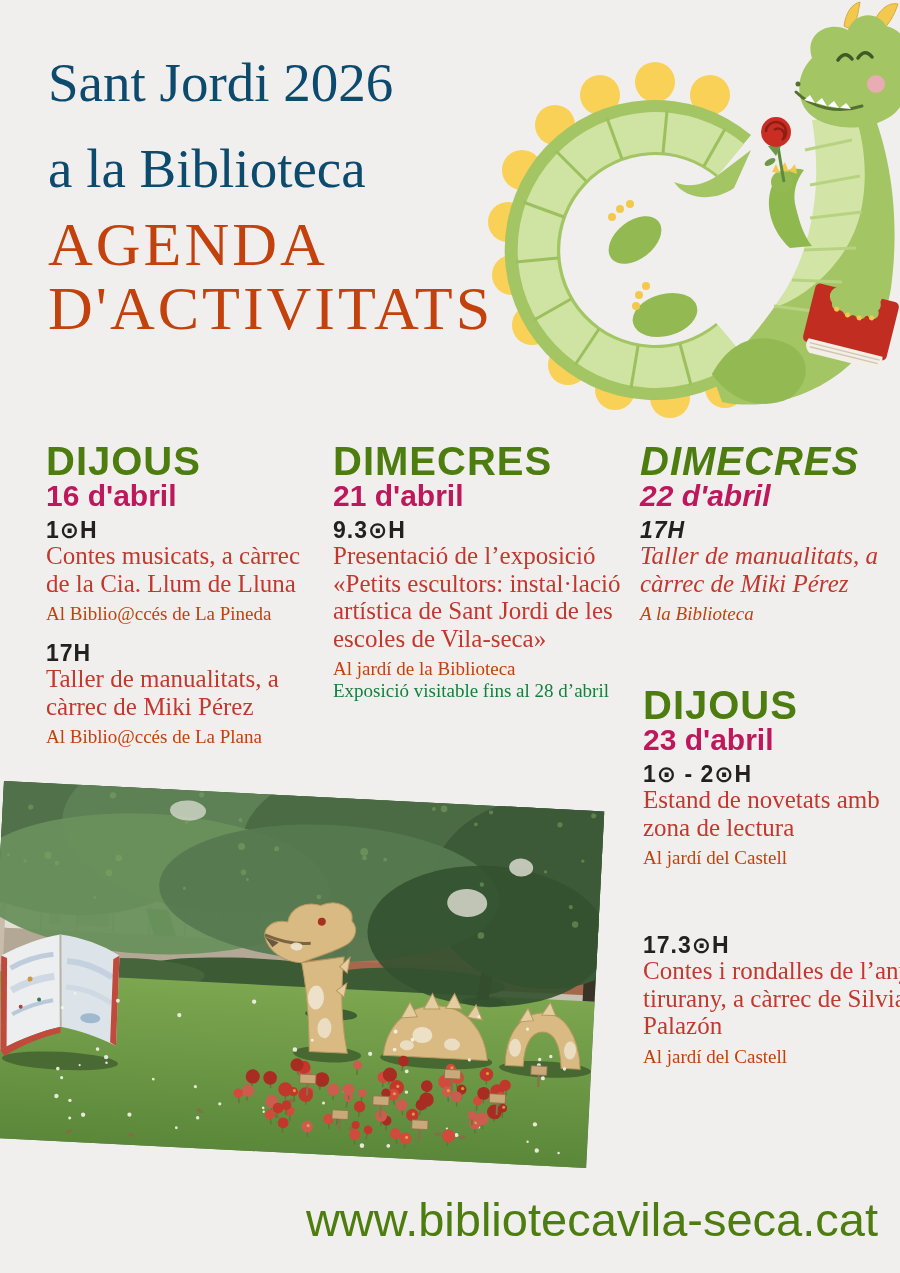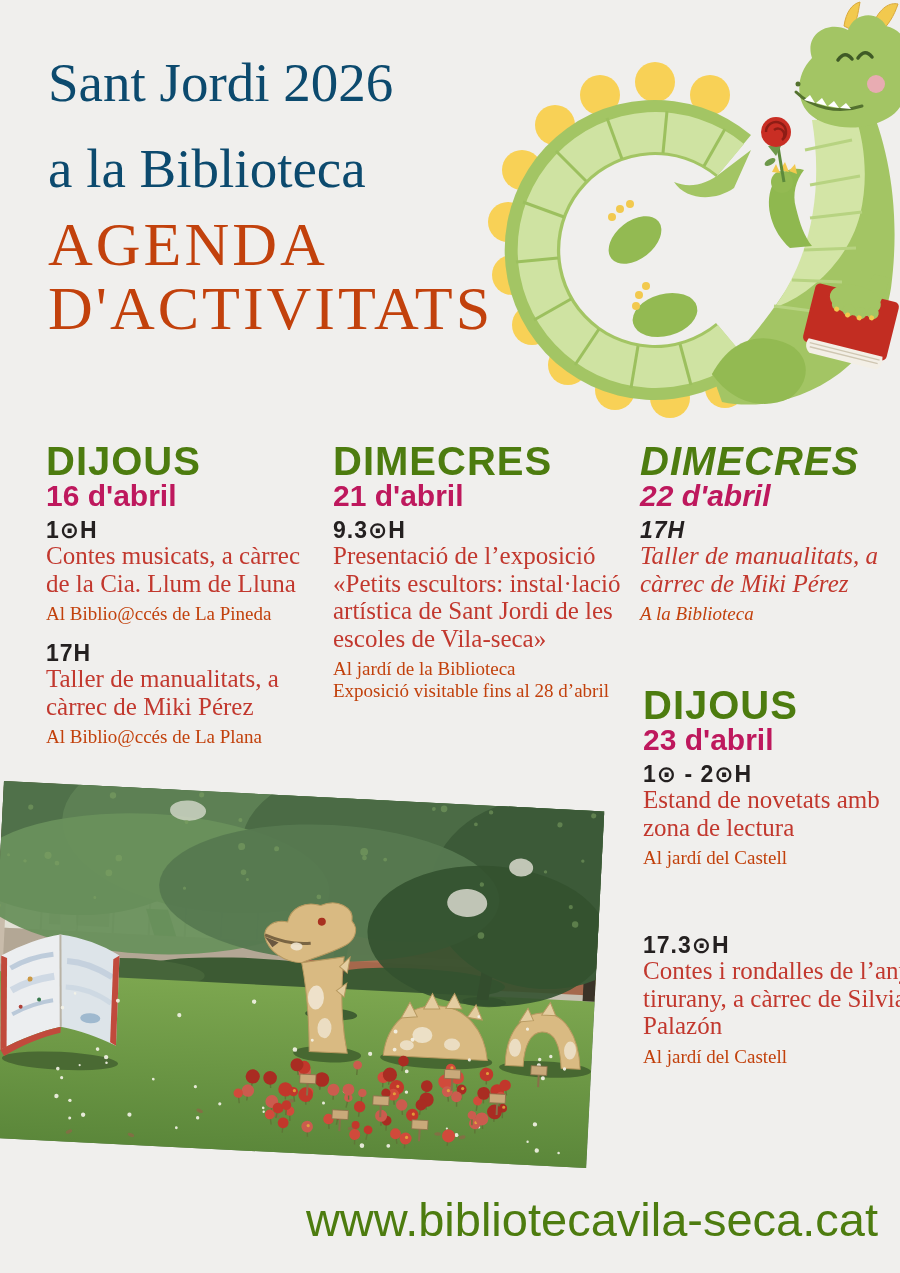--- a/index.html
+++ b/index.html
@@ -24,21 +24,21 @@
   .event{margin-top:0;}
   .event + .event{margin-top:16px;}
   .col4 .event + .event{margin-top:64px;}
   .time{font-size:23px;line-height:24px;margin-top:4px;font-weight:bold;color:#242020;
         letter-spacing:1px;font-family:"Liberation Sans","DejaVu Sans",sans-serif;}
   .etitle{font-family:"Liberation Serif","DejaVu Serif",serif;font-size:25px;line-height:27.5px;
           color:#c2382e;}
   .eloc{font-family:"Liberation Serif","DejaVu Serif",serif;font-size:19px;line-height:22px;
         margin-top:6px;color:#c2410c;}
   .enote{font-family:"Liberation Serif","DejaVu Serif",serif;font-size:19px;line-height:22px;
-         color:#c2410c;}
+         color:#15803d;}
   
   .photo{position:absolute;left:4px;top:781px;width:601px;height:357px;
          transform:rotate(2.9deg);transform-origin:0 0;overflow:hidden;background:#5b7a4c;}
   .photo svg{display:block;}
   
   .website{position:absolute;right:22px;top:1192px;font-family:Liberation Sans, sans-serif;
            font-size:47px;color:#4d7c0f;white-space:nowrap;margin-left:20px;}
 </style>
 </head>
 <body>

